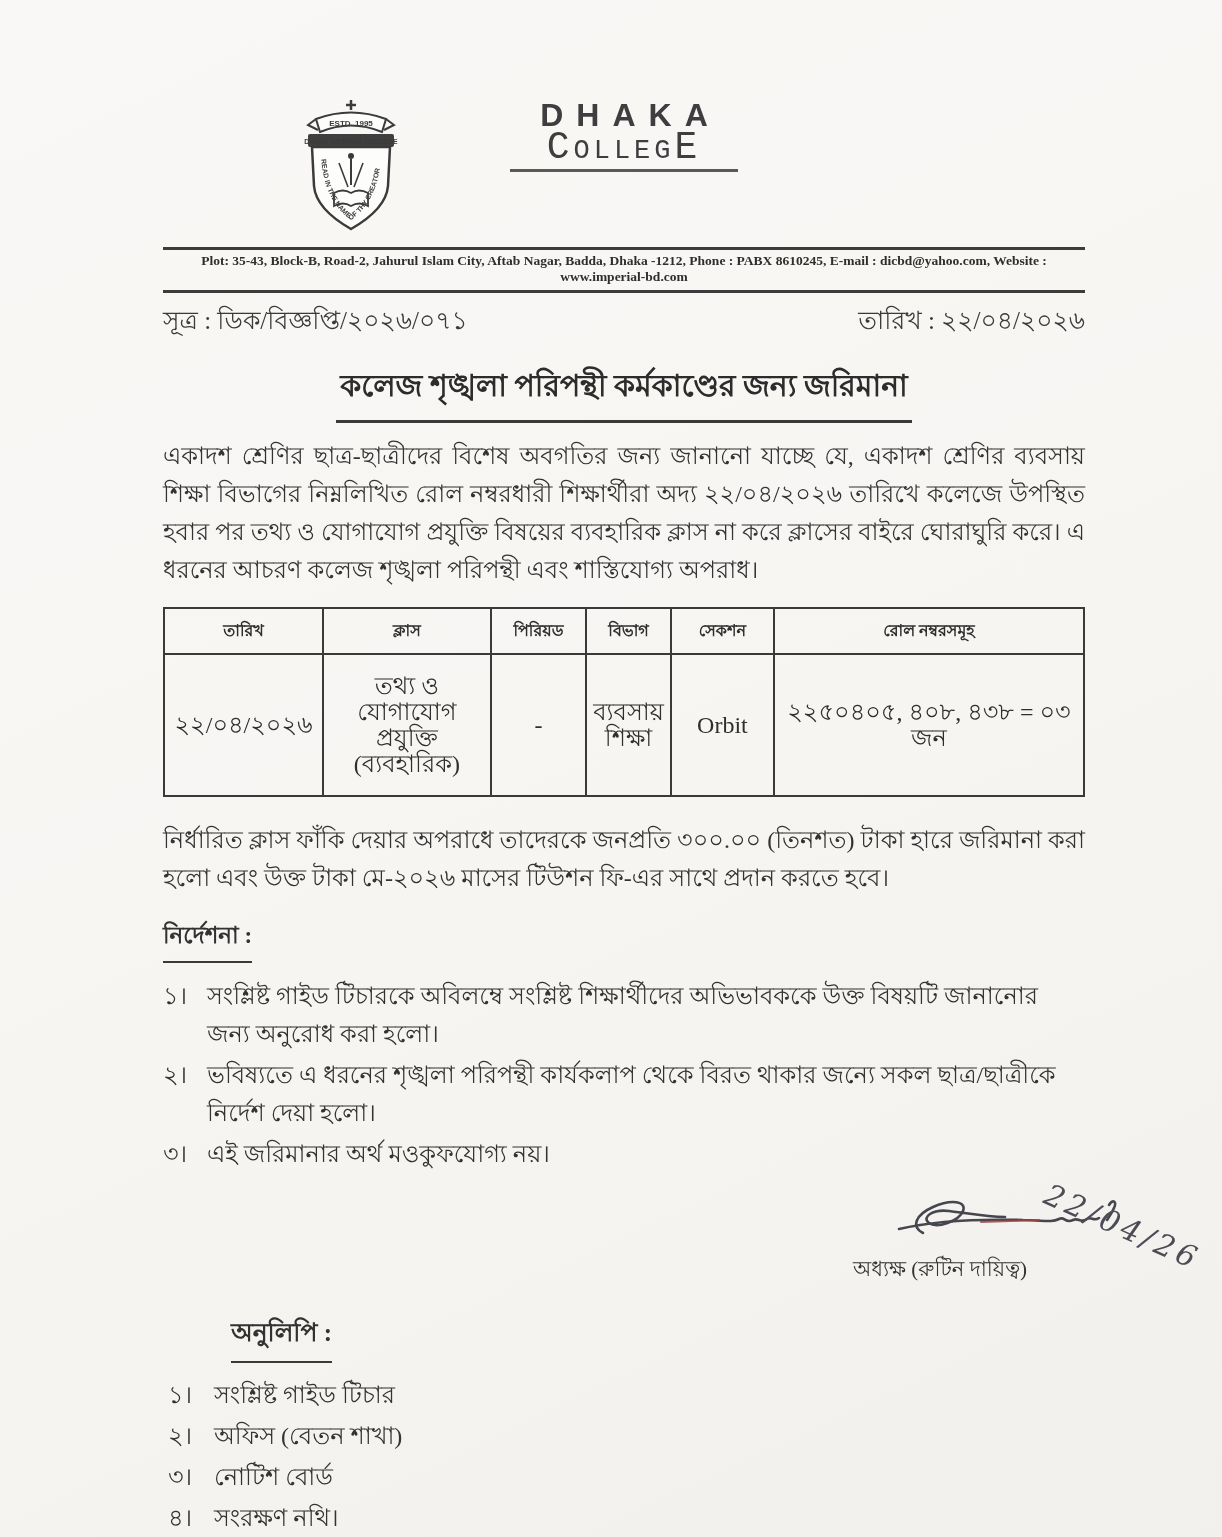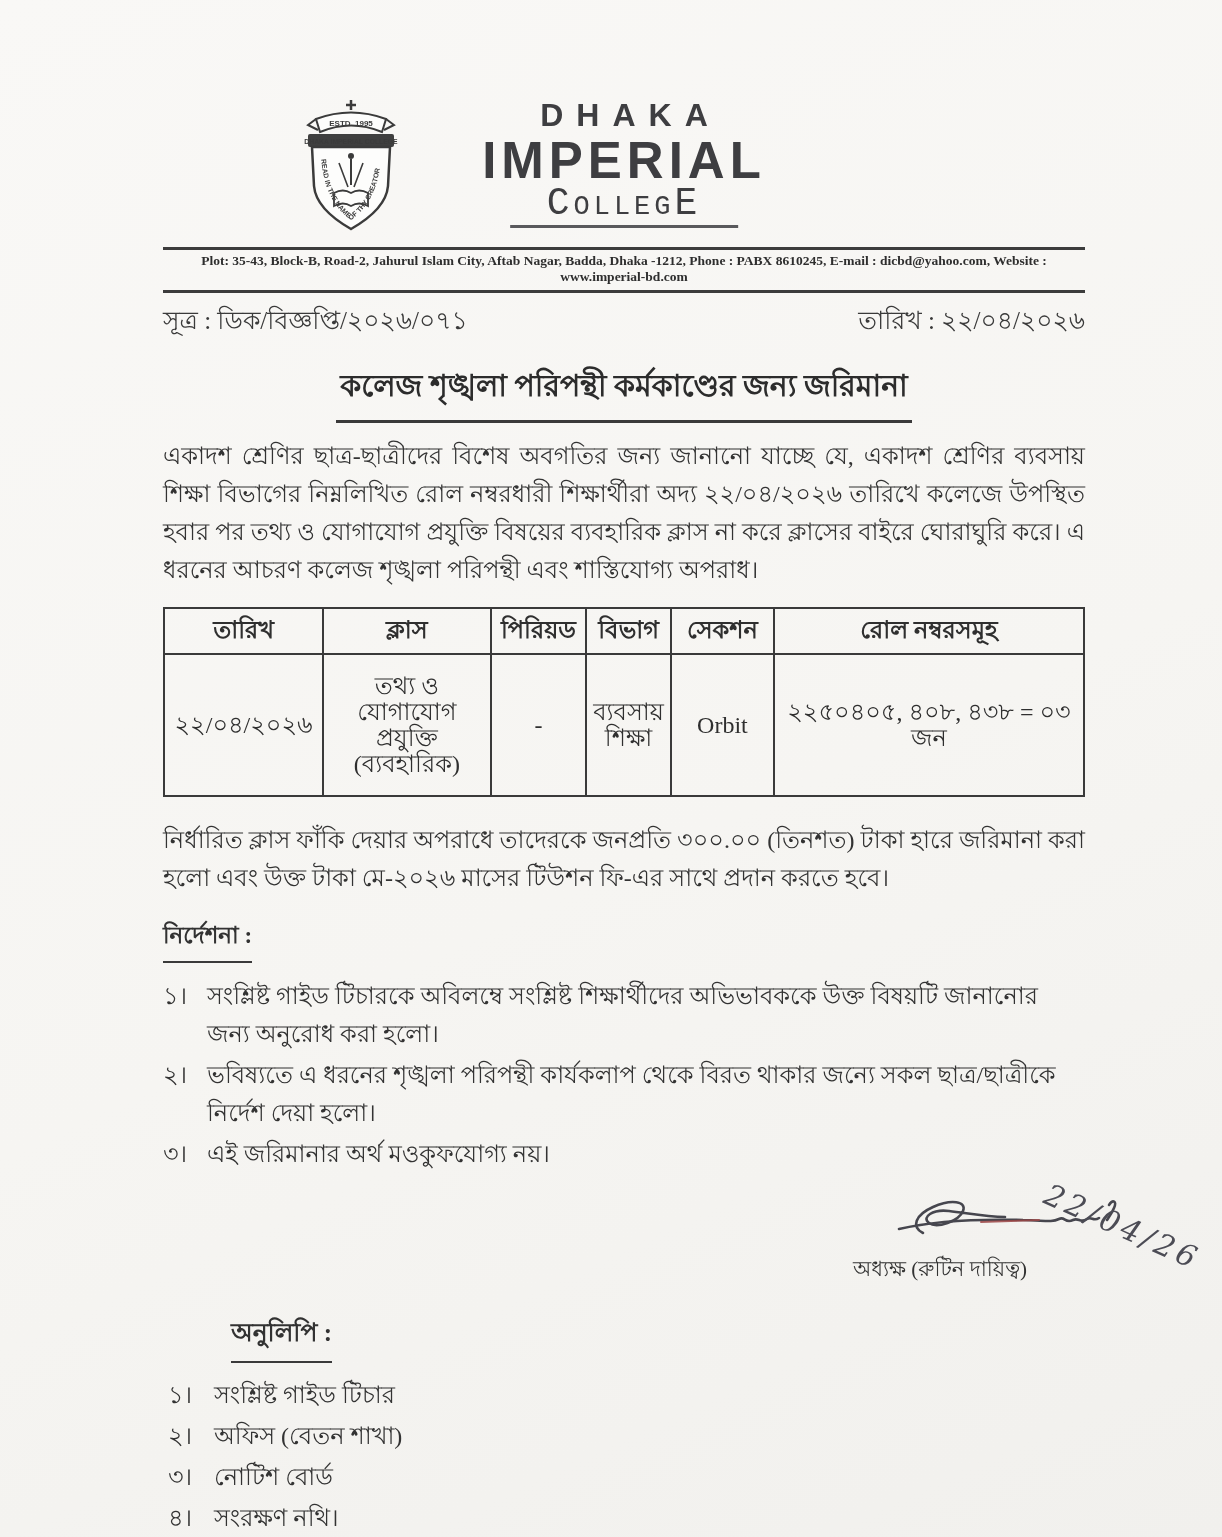--- a/index.html
+++ b/index.html
@@ -32,21 +32,21 @@
   .meta { display:flex; justify-content:space-between; font-size:25px; margin-top:8px; color:#3a3a3a;gap:47px; }
   
   .title-wrap { text-align:center; margin-top:18px; }
   .title { display:inline-block; font-size:30px; font-weight:700; color:#2c2c2c; border-bottom:3px solid #3a3a3a; padding:0 4px 7px; }
   
   .para { font-size:24px; line-height:38px; text-align:justify; margin-top:14px; color:#333; }
   .para2 { margin-top:24px; }
   
   table.fine { width:100%; border-collapse:collapse; margin-top:18px; }
   table.fine th, table.fine td { border:2px solid #3a3a3a; text-align:center; vertical-align:middle; padding:2px 4px; color:#2f2f2f; }
-  table.fine th { font-size:24px; font-weight:700; height:40px; }
+  table.fine th { font-size:16px; font-weight:700; height:40px; }
   table.fine td { font-size:24px; height:136px; line-height:26px; }
   .w-date{width:17.3%;} .w-class{width:18.2%;} .w-period{width:10.4%;} .w-dept{width:9.2%;} .w-sec{width:11.2%;} .w-roll{width:33.7%;}
   .cell-narrow { display:inline-block; max-width:128px; }
   .cell-dept { display:inline-block; max-width:96px; }
   td.sec-cell { font-family:"Liberation Serif",serif; }
   
   .sec-heading { margin-top:20px; font-size:23px; font-weight:700; }
   .sec-heading span { display:inline-block; border-bottom:2.5px solid #3a3a3a; padding-bottom:5px; }
   .dlist { margin-top:14px; }
   .ditem { display:flex; font-size:24px; line-height:38px; margin-bottom:3px; color:#333; }
@@ -89,21 +89,20 @@
         <defs>
           <path id="mottoPath" d="M25,58 Q27,103 55,123 Q83,103 85,58"></path>
         </defs>
         <text font-family="Liberation Sans, sans-serif" font-size="7" font-weight="bold">
           <textPath href="#mottoPath" startOffset="4">READ IN THE NAME OF THY CREATOR</textPath>
         </text>
       </svg>
     </div>
     <div class="namewrap">
       <div class="n1">DHAKA</div>
-      <div class="n2">IMPERIAL</div>
       <div class="n3">CollegE</div>
       <div class="name-rule"></div>
     </div>
   </div>
 
   <div class="addressbar">Plot: 35-43, Block-B, Road-2, Jahurul Islam City, Aftab Nagar, Badda, Dhaka -1212, Phone : PABX 8610245, E-mail : dicbd@yahoo.com, Website : www.imperial-bd.com</div>
 
   <div class="meta">
     <div>সূত্র : ডিক/বিজ্ঞপ্তি/২০২৬/০৭১</div>
     <div>তারিখ : ২২/০৪/২০২৬</div>

